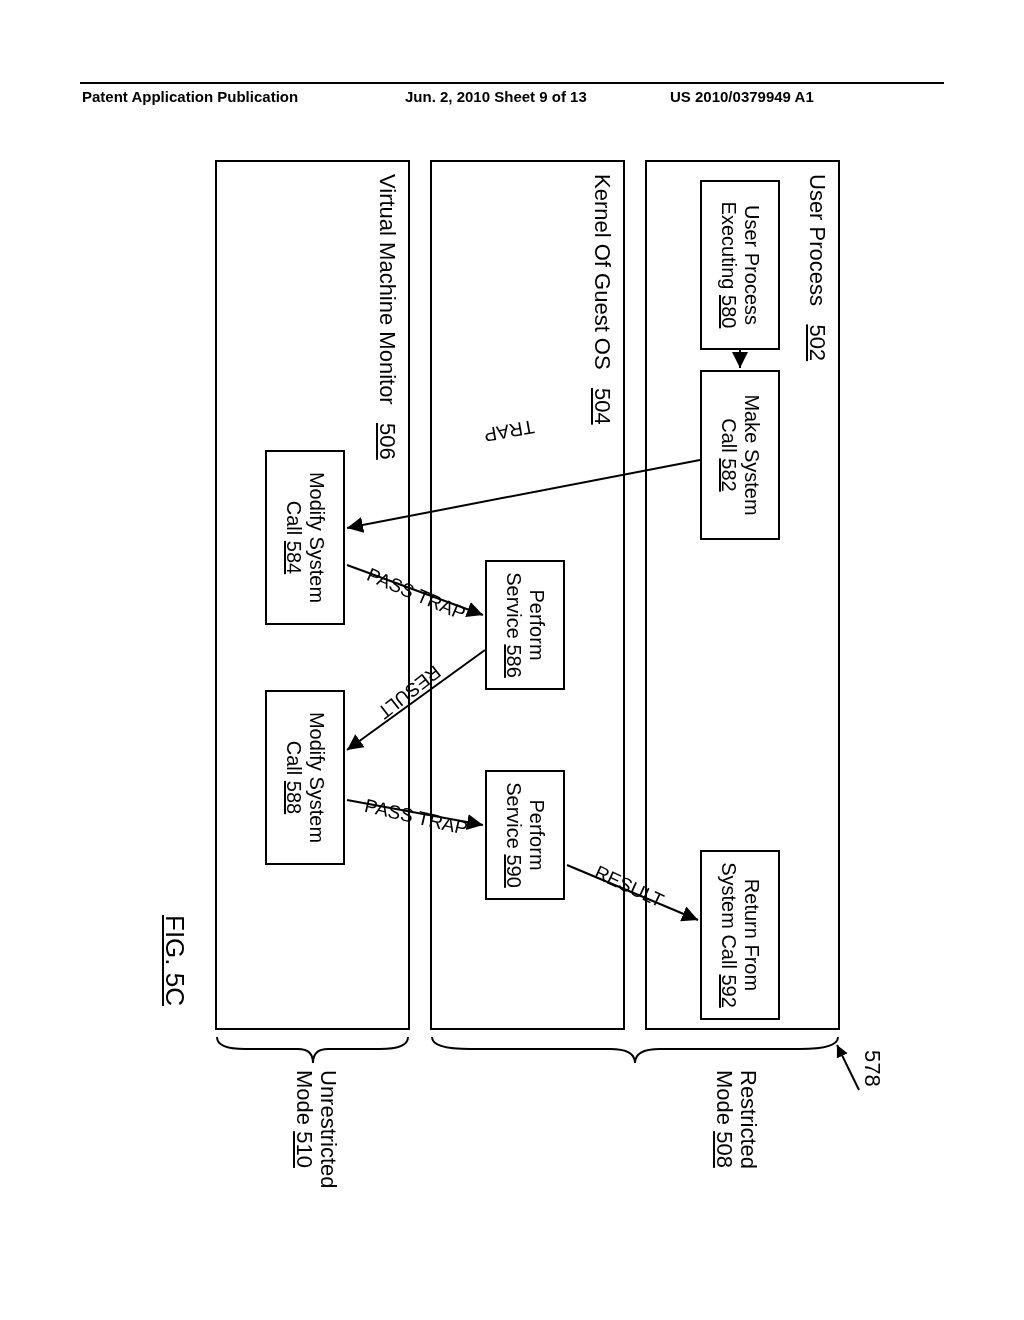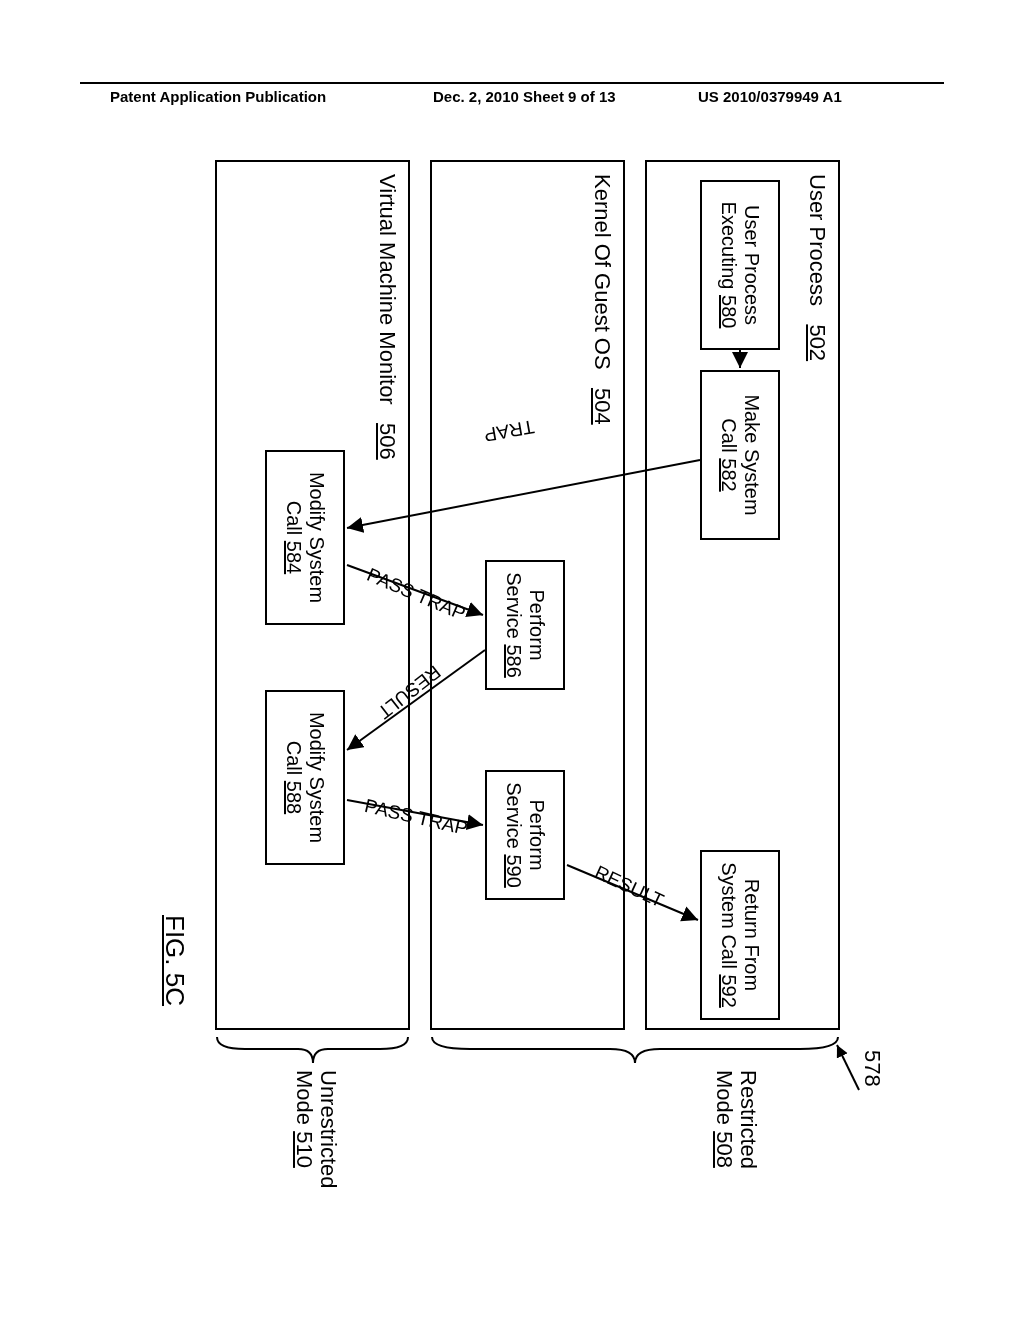--- a/index.html
+++ b/index.html
@@ -22,21 +22,20 @@
     left: 80px;
     width: 864px;
     border-top: 2px solid #000;
   }
   .header-text {
     position: absolute;
     top: 88px;
     font-size: 15px;
     font-weight: bold;
     white-space: nowrap;
-    margin-left: 28px;
   }
   .header-left { left: 82px; }
   .header-center { left: 405px; }
   .header-right { left: 670px; }
 
   
   .diagram-wrap {
     position: absolute;
     top: 160px;
     left: 140px;
@@ -136,21 +135,21 @@
     white-space: nowrap;
   }
 </style>
 </head>
 <body>
 
 <div class="page">
 
   <div class="header-line"></div>
   <div class="header-text header-left">Patent Application Publication</div>
-  <div class="header-text header-center">Dec. 2, 2010  Sheet 9 of 13</div>
+  <div class="header-text header-center">Jun. 2, 2010  Sheet 9 of 13</div>
   <div class="header-text header-right">US 2010/0379949 A1</div>
 
   <div class="diagram-wrap">
     <div class="diagram">
 
       <div class="ref-label">578</div>
       <svg class="ref-arrow-svg" viewBox="0 0 70 30">
         <defs>
           <marker id="ah-ref" markerWidth="8" markerHeight="8" refX="6" refY="3" orient="auto">
             <path d="M0,0 L6,3 L0,6 Z" fill="#000"></path>

